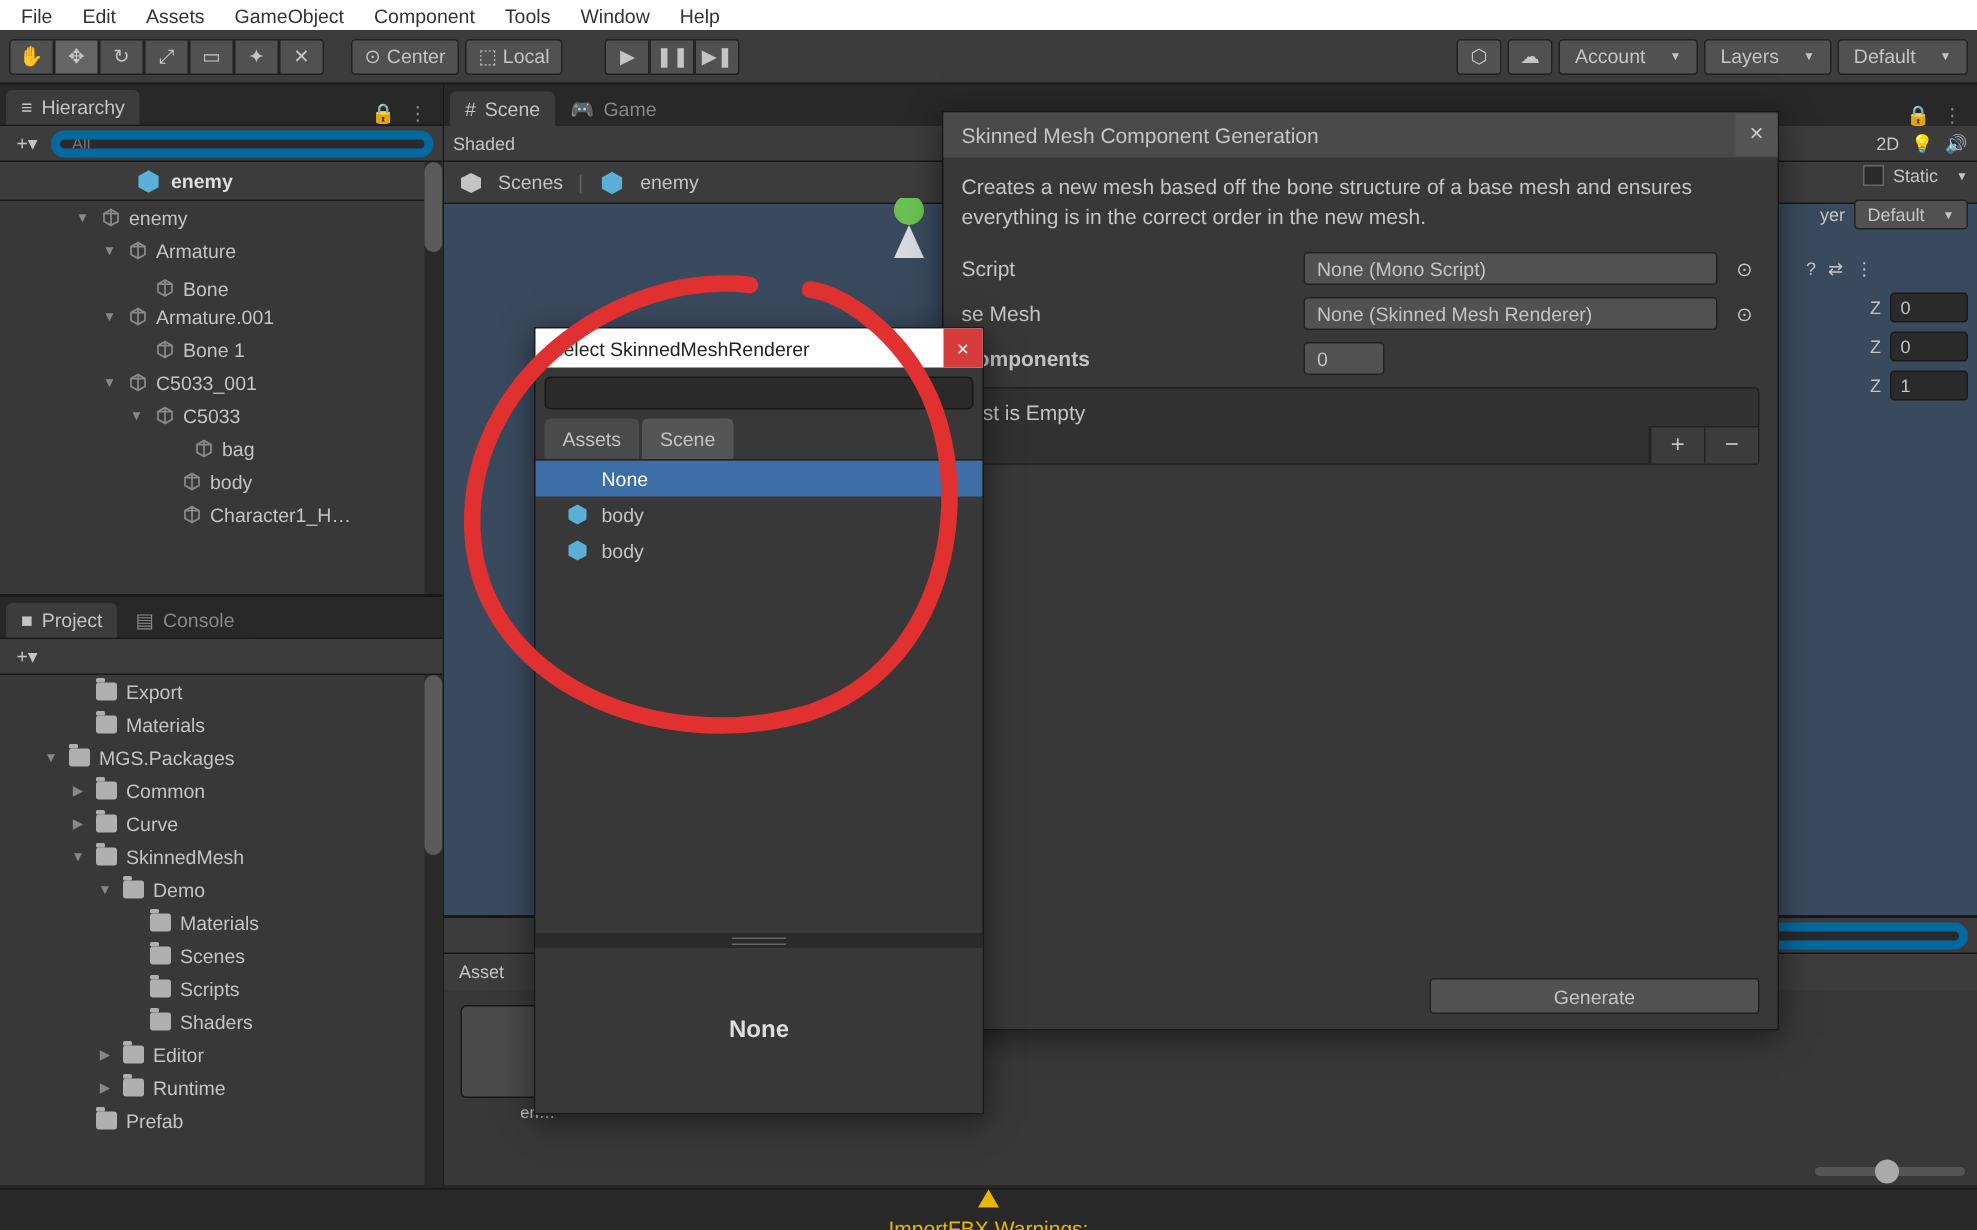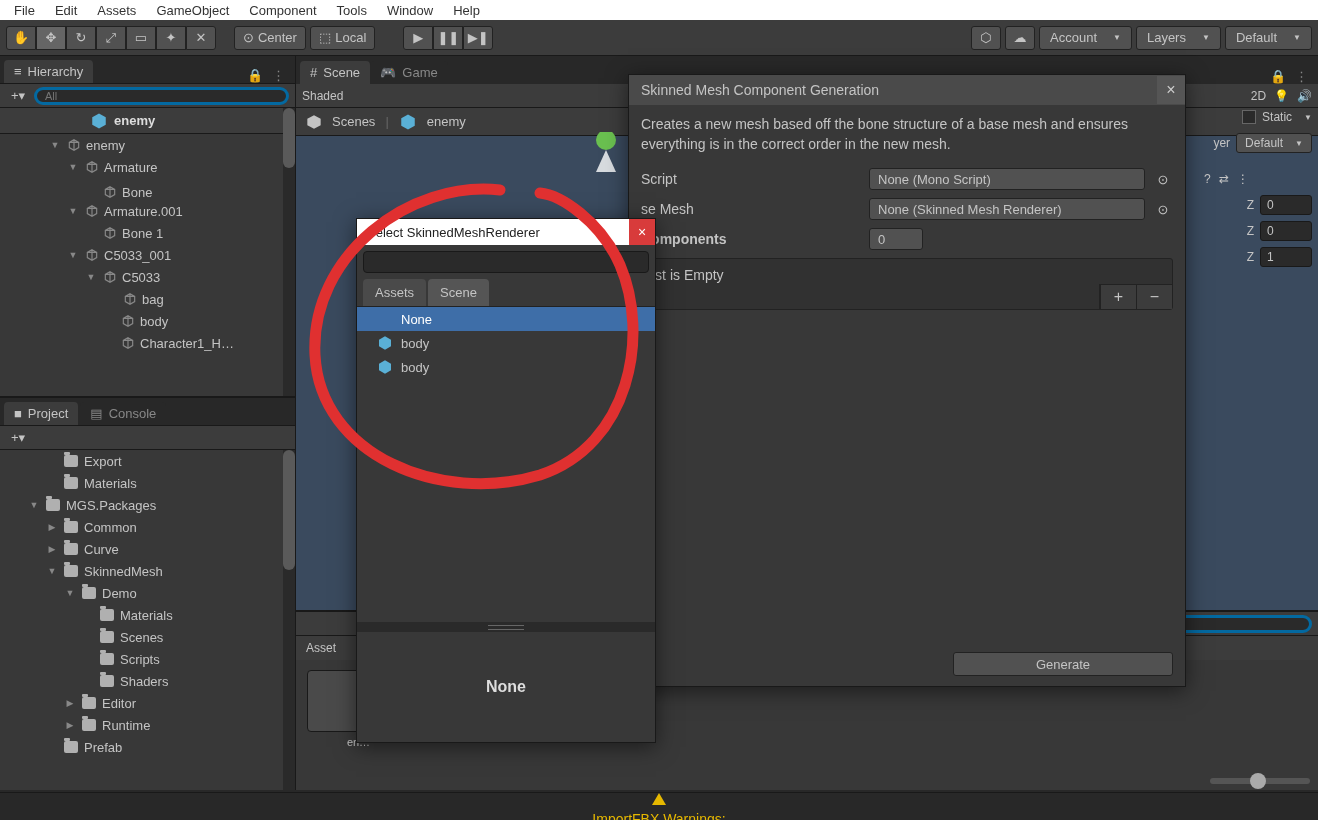--- a/index.html
+++ b/index.html
@@ -30,21 +30,21 @@
   
   .panel-tabs { height: 28px; background: #282828; display: flex; align-items: flex-end; border-bottom: 1px solid #191919; padding: 0 4px; gap: 2px; }
   .tab { background: #3c3c3c; padding: 4px 10px; border-radius: 4px 4px 0 0; font-size: 13px; display: flex; align-items: center; gap: 6px; color: #c4c4c4; }
   .tab.inactive { background: #282828; color: #888; }
   .panel-head-icons { margin-left: auto; display: flex; gap: 8px; padding-right: 6px; color: #888; }
   
   
   .hierarchy { flex: 0 0 340px; display: flex; flex-direction: column; background: #383838; }
   .search-row { height: 24px; display: flex; align-items: center; padding: 2px 6px; gap: 4px; background: #3c3c3c; border-bottom: 1px solid #191919; }
   .plus-btn { width: 24px; height: 18px; display: flex; align-items: center; justify-content: center; color: #c4c4c4; }
-  .search-input { flex: 1; height: 18px; background: #2a2a2a; border: 3px solid #0369a1; border-radius: 10px; color: #888; padding: 0 8px; font-size: 11px; }
+  .search-input { flex: 1; height: 18px; background: #2a2a2a; border: 6px solid #0369a1; border-radius: 10px; color: #888; padding: 0 8px; font-size: 11px; }
   .tree { flex: 1; overflow: auto; position: relative; }
   .tree-header { height: 26px; background: #3c3c3c; display: flex; align-items: center; padding: 0 0 0 90px; gap: 6px; font-weight: bold; color: #ddd; border-bottom: 1px solid #191919; }
   .tree-row { height: 22px; display: flex; align-items: center; gap: 4px; color: #c4c4c4; }
   .tree-row .arrow { width: 14px; text-align: center; font-size: 9px; color: #888; }
   .tree-row .cube-icon { width: 16px; height: 16px; display: flex; align-items: center; justify-content: center; color: #888; }
   .scrollbar-v { position: absolute; right: 0; top: 0; width: 12px; height: 100%; background: #2a2a2a; }
   .scrollbar-v .thumb { background: #5a5a5a; width: 12px; height: 60px; border-radius: 6px; }
   
   
   .project { flex: 1; display: flex; flex-direction: column; background: #383838; border-top: 2px solid #191919; }
@@ -258,21 +258,21 @@
             </div>
             <div class="tree-row" style="padding-left: 84px;">
               <span class="arrow">▼</span>
               <span class="cube-icon">
                 <svg viewBox="0 0 24 24" width="14" height="14" fill="none" stroke="#888" stroke-width="2">
                   <path d="M12 3l8 4.5v9L12 21l-8-4.5v-9L12 3z M12 3v18 M4 7.5l16 0"></path>
                 </svg>
               </span>
               <span>C5033</span>
             </div>
-            <div class="tree-row" style="padding-left: 104px;">
+            <div class="tree-row" style="padding-left: 72px; margin-left: 38px;">
               <span class="arrow"></span>
               <span class="cube-icon">
                 <svg viewBox="0 0 24 24" width="14" height="14" fill="none" stroke="#888" stroke-width="2">
                   <path d="M12 3l8 4.5v9L12 21l-8-4.5v-9L12 3z M12 3v18 M4 7.5l16 0"></path>
                 </svg>
               </span>
               <span>bag</span>
             </div>
             <div class="tree-row" style="padding-left: 102px;">
               <span class="arrow"></span>

